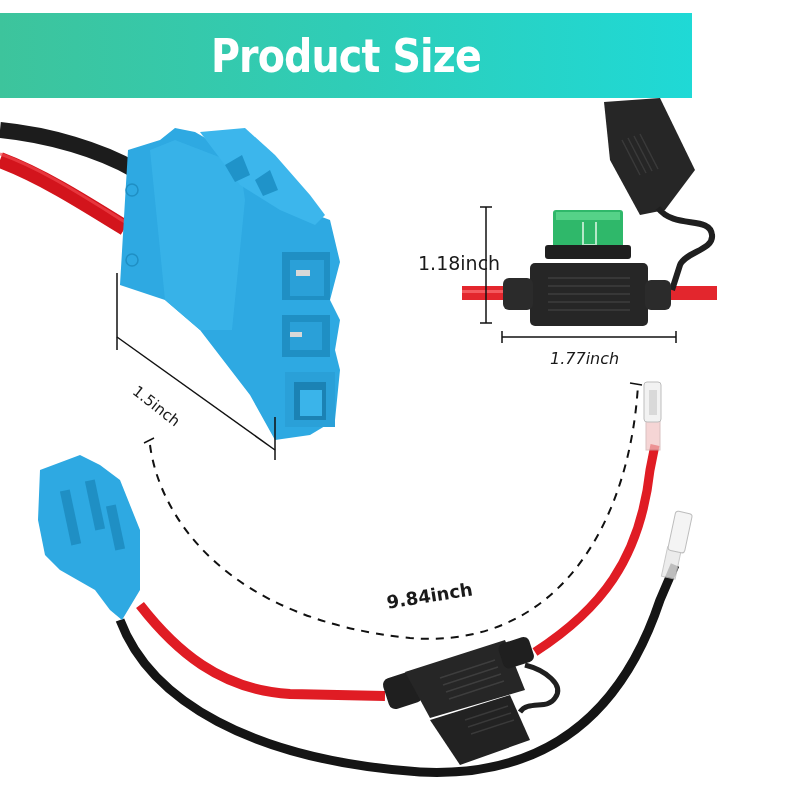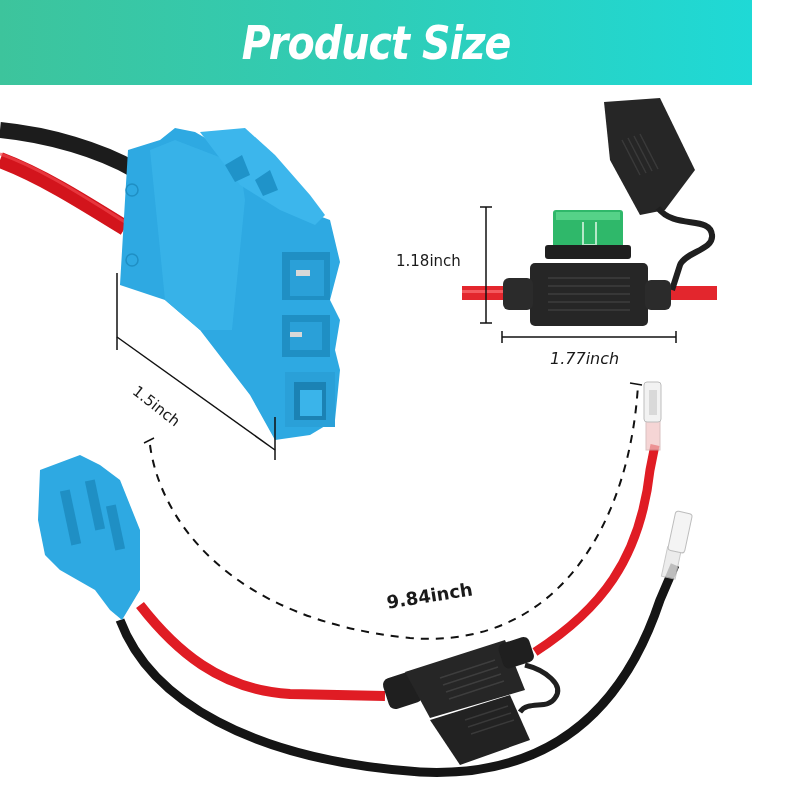--- a/index.html
+++ b/index.html
@@ -1,28 +1,28 @@
 <!DOCTYPE html>
 <html><head>
 <meta charset="utf-8">
 <style>
   html, body { margin: 0; padding: 0; }
   body { width: 800px; height: 785px; background: #ffffff; position: relative; overflow: hidden; font-family: "Liberation Sans", sans-serif; }
   .header {
-    position: absolute; left: 0; top: 0; width: 752px; height: 85px;
+    position: absolute; left: 0; top: 13px; width: 692px; height: 85px;
     background: linear-gradient(90deg, #3dc49c 0%, #2fcdb7 50%, #1fd9d6 100%);
-    display: flex; align-items: center; justify-content: center; font-style: italic;
+    display: flex; align-items: center; justify-content: center;
   }
   .header-title {
     color: #ffffff; font-family: "DejaVu Sans", sans-serif; font-weight: bold;
     font-size: 46px; letter-spacing: -1px; transform: scaleX(0.86);
   }
   .scene { position: absolute; left: 0; top: 0; width: 800px; height: 785px; }
   .dim-label { position: absolute; font-family: "DejaVu Sans", sans-serif; color: #1a1a1a; white-space: nowrap; }
-  .lbl-118 { left: 396px; top: 252px; font-size: 15px; }
+  .lbl-118 { left: 418px; top: 252px; font-size: 19px; }
   .lbl-177 { left: 550px; top: 349px; font-size: 16px; font-style: italic; }
   .lbl-15 { left: 140px; top: 382px; font-size: 15px; transform: rotate(38deg); transform-origin: left top; }
   .lbl-984 { left: 385px; top: 592px; font-size: 18px; font-weight: bold; transform: rotate(-9deg); transform-origin: left top; }
 </style>
 </head>
 <body>
 
 <div class="header">
   <span class="header-title">Product Size</span>
 </div>

